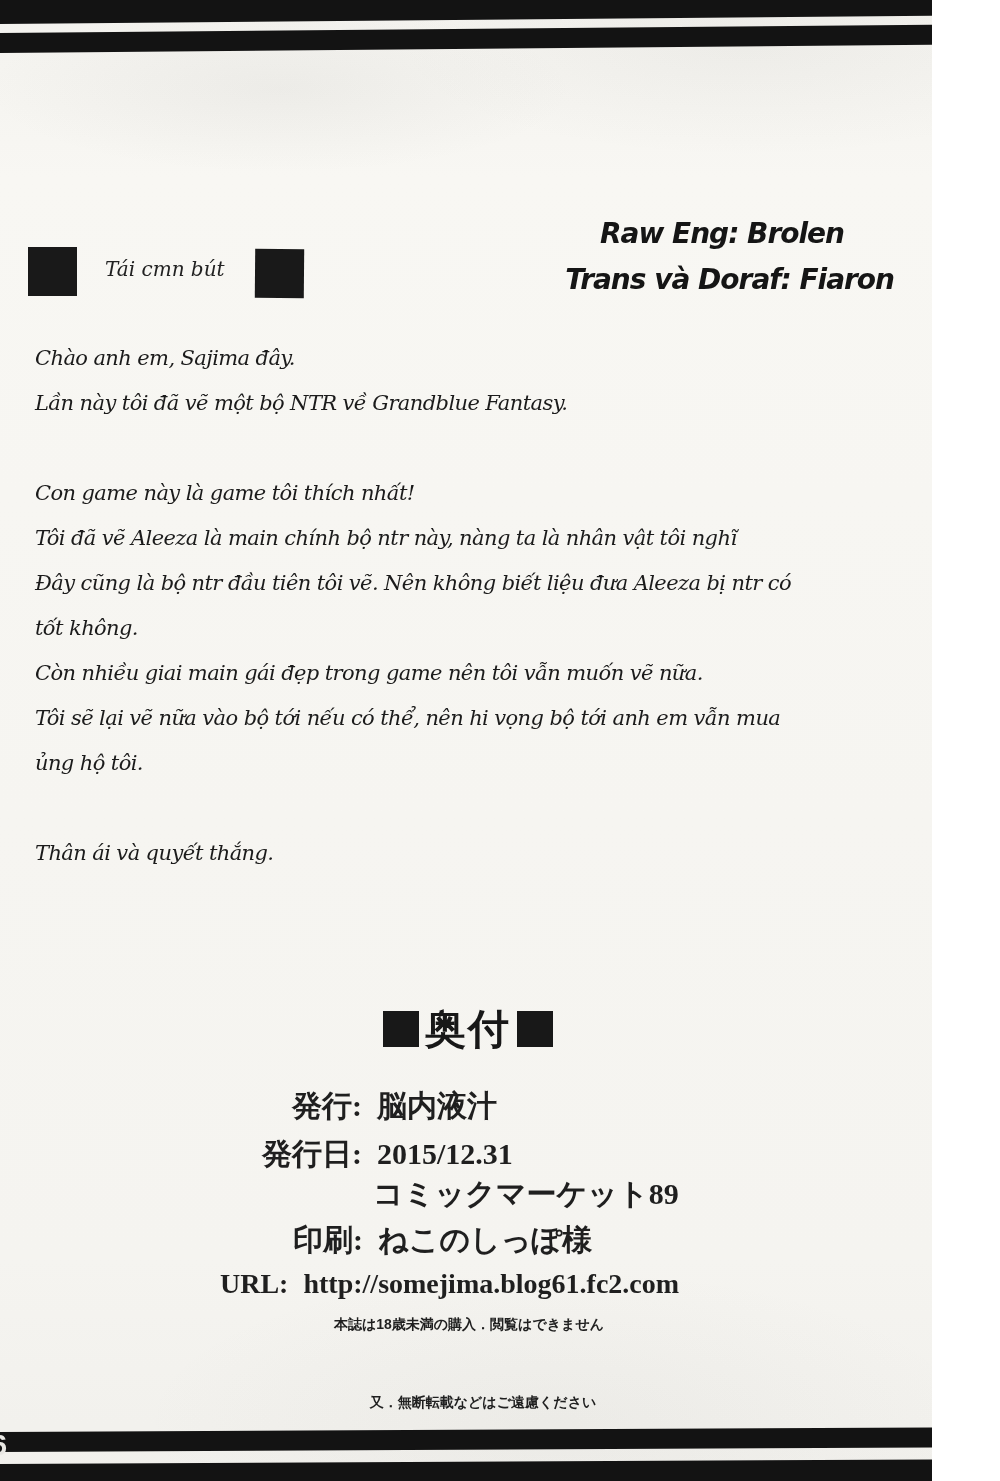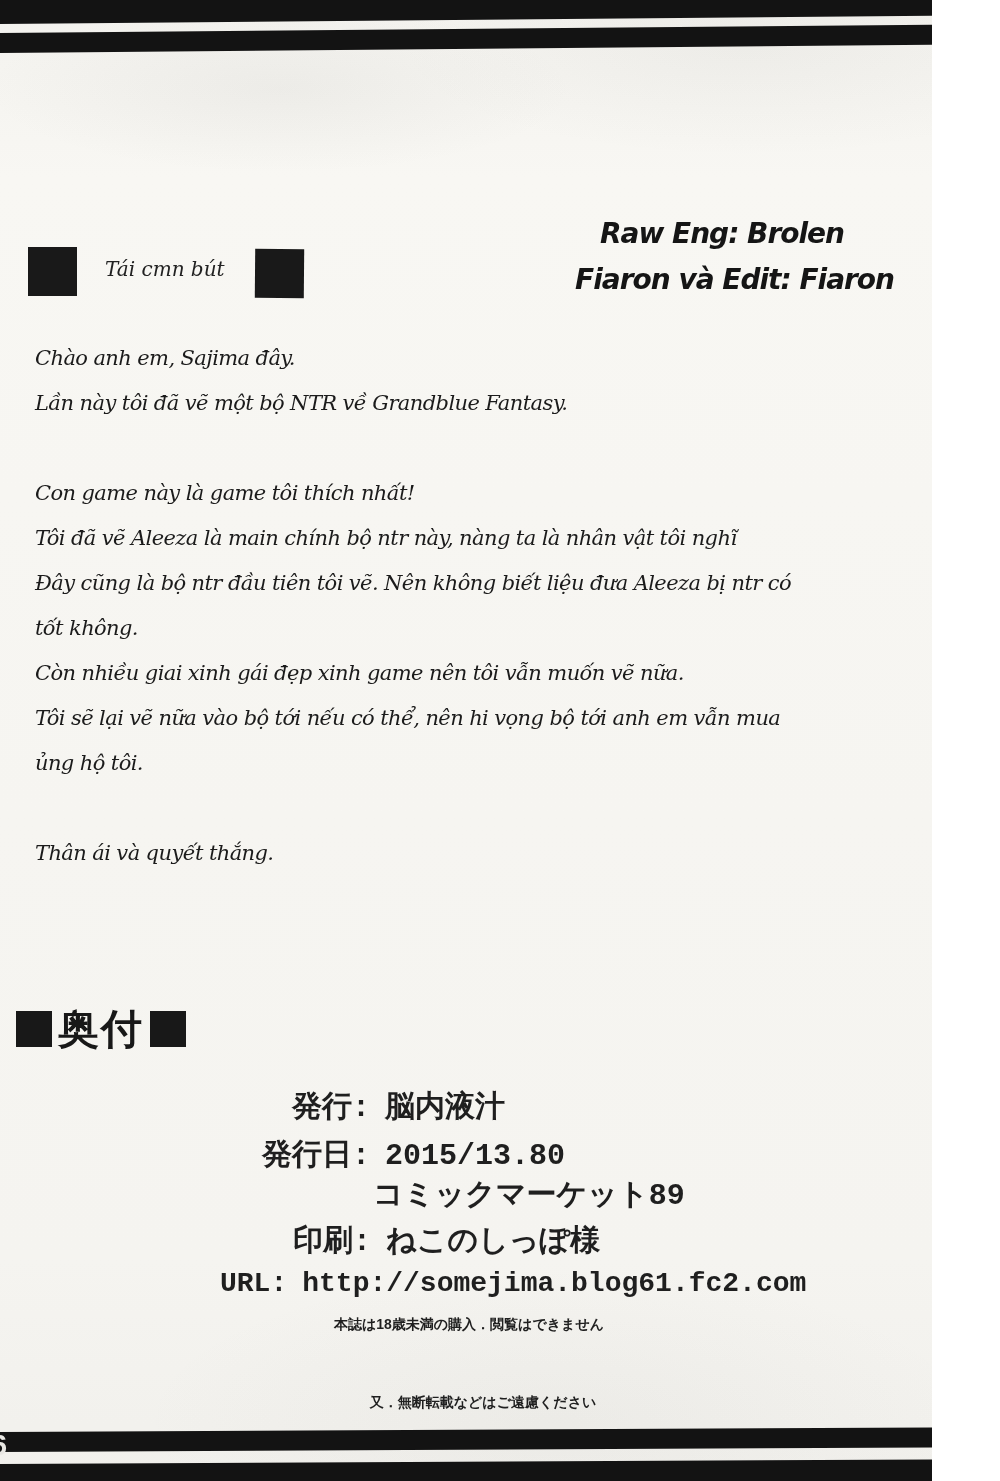--- a/index.html
+++ b/index.html
@@ -65,32 +65,32 @@
   
   .body-text {
     position: absolute; top: 336px; left: 35px; width: 950px;
     font-style: italic; font-size: 21px; letter-spacing: -0.6px;
     line-height: 45px; color: #1b1b1b; white-space: nowrap;
   }
   .body-text .bl { height: 45px; }
 
   
   .colophon-title {
-    position: absolute; top: 1008px; left: 16px; width: 936px;
-    display: flex; align-items: center;
+    position: absolute; top: 1008px; left: 0; width: 936px;
+    display: flex; justify-content: center; align-items: center;
     font-family: Liberation Sans, sans-serif;
   }
   .colophon-title .csq { width: 36px; height: 36px; background: #181818; }
   .colophon-title .ctext {
     font-size: 41px; font-weight: bold; color: #181818;
     margin: 0 6px; line-height: 42px; letter-spacing: 2px;
   }
   .c-row {
     position: absolute; white-space: nowrap;
-    font-family: Liberation Mono, monospace;
+    font-family: Liberation Serif, serif;
     font-size: 30px; font-weight: bold; color: #1f1f1f;
   }
   .c-row .c-label { margin-right: 15px; }
   .row-publisher { top: 1086px; left: 292px; }
   .row-date      { top: 1134px; left: 262px; }
   .row-event     { top: 1174px; left: 373px; }
   .row-printer   { top: 1220px; left: 293px; }
   .row-url       { top: 1268px; left: 220px; font-size: 28px; }
   .notice {
     position: absolute; left: 0; width: 938px; text-align: center;
@@ -106,56 +106,56 @@
 <div class="page">
 
   <div class="bar bar-top-1"></div>
   <div class="bar bar-top-2"></div>
   <div class="bar bar-bottom-1"></div>
   <div class="bar bar-bottom-2"></div>
   <div class="page-number">6</div>
 
   <div class="credits">
     <span class="l1">Raw Eng: Brolen</span>
-    <span class="l2">Fiaron và Edit: Fiaron</span>
+    <span class="l2">Trans và Doraf: Fiaron</span>
   </div>
 
   <div class="heading">
     <span class="sq"></span>
     <span class="title">Tái cmn bút</span>
     <span class="sq sq2"></span>
   </div>
 
   <div class="body-text">
     <div>Chào anh em, Sajima đây.</div>
     <div>Lần này tôi đã vẽ một bộ NTR về Grandblue Fantasy.</div>
     <div class="bl"></div>
     <div>Con game này là game tôi thích nhất!</div>
     <div>Tôi đã vẽ Aleeza là main chính bộ ntr này, nàng ta là nhân vật tôi nghĩ</div>
     <div>Đây cũng là bộ ntr đầu tiên tôi vẽ. Nên không biết liệu đưa Aleeza bị ntr có</div>
     <div>tốt không.</div>
-    <div>Còn nhiều giai xinh gái đẹp xinh game nên tôi vẫn muốn vẽ nữa.</div>
+    <div>Còn nhiều giai main gái đẹp trong game nên tôi vẫn muốn vẽ nữa.</div>
     <div>Tôi sẽ lại vẽ nữa vào bộ tới nếu có thể, nên hi vọng bộ tới anh em vẫn mua</div>
     <div>ủng hộ tôi.</div>
     <div class="bl"></div>
     <div>Thân ái và quyết thắng.</div>
   </div>
 
   <div class="colophon-title">
     <span class="csq"></span>
     <span class="ctext">奥付</span>
     <span class="csq"></span>
   </div>
 
   <div class="c-row row-publisher">
     <span class="c-label">発行:</span><span>脳内液汁</span>
   </div>
 
   <div class="c-row row-date">
-    <span class="c-label">発行日:</span><span>2015/13.80</span>
+    <span class="c-label">発行日:</span><span>2015/12.31</span>
   </div>
 
   <div class="c-row row-event">
     <span>コミックマーケット89</span>
   </div>
 
   <div class="c-row row-printer">
     <span class="c-label">印刷:</span><span>ねこのしっぽ様</span>
   </div>
 

